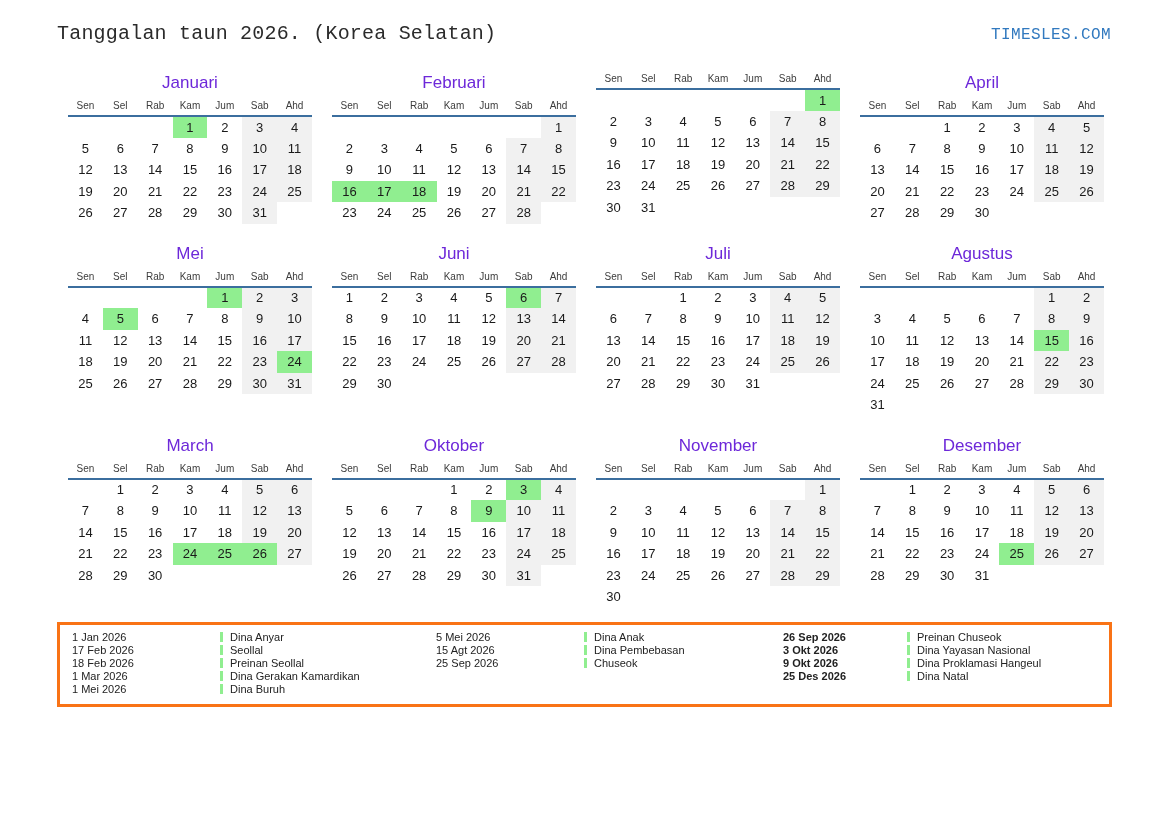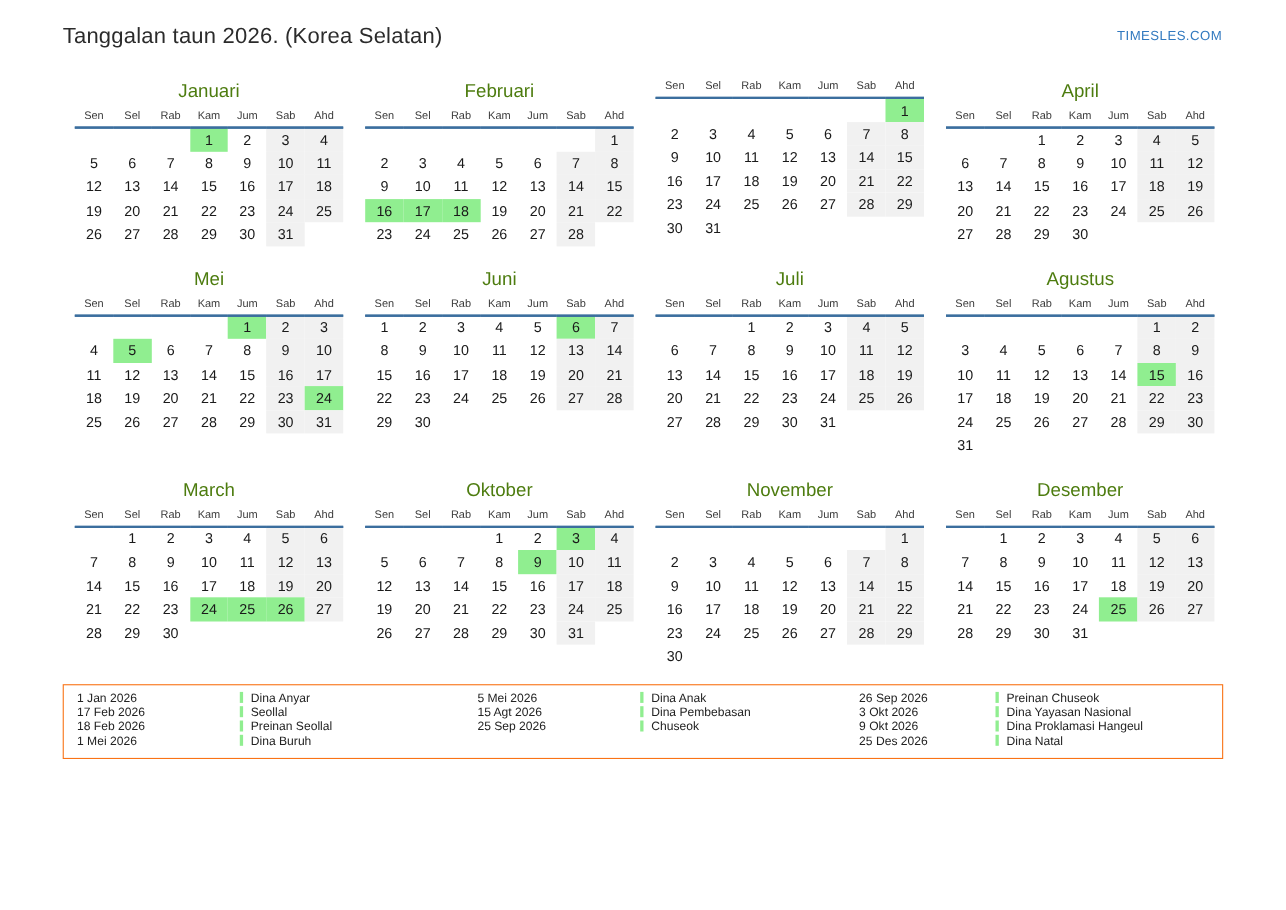--- a/index.html
+++ b/index.html
@@ -2,60 +2,61 @@
 <html><head>
 <meta charset="utf-8">
 <style>
   * { box-sizing: border-box; }
   html, body { margin: 0; padding: 0; }
   body {
     width: 1169px; height: 827px; background: #ffffff; overflow: hidden;
     font-family: "Liberation Sans", sans-serif; color: #1a1a1a;
   }
   .topbar {
-    display: flex; justify-content: space-between; align-items: flex-start;
+    display: flex; justify-content: space-between; align-items: center;
     padding: 22px 58px 0 57px;
+    font-family: Liberation Mono, monospace;
   }
   .page-title {
     font-size: 20px; font-weight: 400; color: #2b2b2b; margin: 0; letter-spacing: 0.2px;
   }
   .site-link {
-    font-size: 12px; color: #3179bf; text-decoration: none; letter-spacing: 0.4px;
+    font-size: 16px; color: #3179bf; text-decoration: none; letter-spacing: 0.4px;
     margin-top: 3px; cursor: pointer;
   }
   .months {
     display: grid; grid-template-columns: repeat(4, 244px);
     column-gap: 20px; row-gap: 20px;
     padding: 28px 0 0 68px; align-items: start;
   }
   .month { width: 244px; }
   .month-title {
-    text-align: center; color: #4d7c0f; font-size: 17px; font-weight: 400;
+    text-align: center; color: #6d28d9; font-size: 17px; font-weight: 400;
     margin: 0 0 7px 0;
   }
   .month-table { border-collapse: collapse; width: 244px; table-layout: fixed; }
   .month-table th {
     font-size: 10px; font-weight: 400; color: #3c3c3c; text-align: center;
     padding: 0 0 4px 0; border-bottom: 2px solid #3b6e9e;
   }
   .month-table td {
     height: 21.5px; padding: 0; text-align: center; font-size: 13px; color: #1a1a1a;
   }
   td.weekend { background: #f1f1f1; }
   td.holiday { background: #90ee90; }
   .legend {
-    margin: 14px 57px 0 57px; border: 1px solid #f97316;
+    margin: 14px 57px 0 57px; border: 3px solid #f97316;
     display: flex; padding: 6px 0 8px 0;
   }
   .legend-col { width: 364px; padding-left: 12px; }
   .legend-col:nth-child(2) { width: 347px; }
   .legend-col:nth-child(3) { width: auto; }
   .legend-row { font-size: 11px; line-height: 13px; color: #222222; white-space: nowrap; }
   .legend-date { display: inline-block; width: 148px; }
-  .legend-col:nth-child(3) .legend-date { width: 124px; }
+  .legend-col:nth-child(3) .legend-date { width: 124px; font-weight: bold; }
   .legend-bar {
     display: inline-block; width: 3px; height: 10px; background: #90ee90;
     margin-right: 7px; vertical-align: -1px;
   }
 </style>
 </head>
 <body>
 
 <div class="topbar">
   <h1 class="page-title">Tanggalan taun 2026. (Korea Selatan)</h1>
@@ -856,20 +857,21 @@
         </tbody>
     </table>
   </div>
 </div>
 
 <div class="legend" id="legend">
     <div class="legend-col">
       <div class="legend-row"><span class="legend-date">1 Jan 2026</span><span class="legend-bar"></span><span class="legend-name">Dina Anyar</span></div>
       <div class="legend-row"><span class="legend-date">17 Feb 2026</span><span class="legend-bar"></span><span class="legend-name">Seollal</span></div>
       <div class="legend-row"><span class="legend-date">18 Feb 2026</span><span class="legend-bar"></span><span class="legend-name">Preinan Seollal</span></div>
+      <div class="legend-row"><span class="legend-date">1 Mar 2026</span><span class="legend-bar"></span><span class="legend-name">Dina Gerakan Kamardikan</span></div>
       <div class="legend-row"><span class="legend-date">1 Mei 2026</span><span class="legend-bar"></span><span class="legend-name">Dina Buruh</span></div>
     </div>
     <div class="legend-col">
       <div class="legend-row"><span class="legend-date">5 Mei 2026</span><span class="legend-bar"></span><span class="legend-name">Dina Anak</span></div>
       <div class="legend-row"><span class="legend-date">15 Agt 2026</span><span class="legend-bar"></span><span class="legend-name">Dina Pembebasan</span></div>
       <div class="legend-row"><span class="legend-date">25 Sep 2026</span><span class="legend-bar"></span><span class="legend-name">Chuseok</span></div>
     </div>
     <div class="legend-col">
       <div class="legend-row"><span class="legend-date">26 Sep 2026</span><span class="legend-bar"></span><span class="legend-name">Preinan Chuseok</span></div>
       <div class="legend-row"><span class="legend-date">3 Okt 2026</span><span class="legend-bar"></span><span class="legend-name">Dina Yayasan Nasional</span></div>

